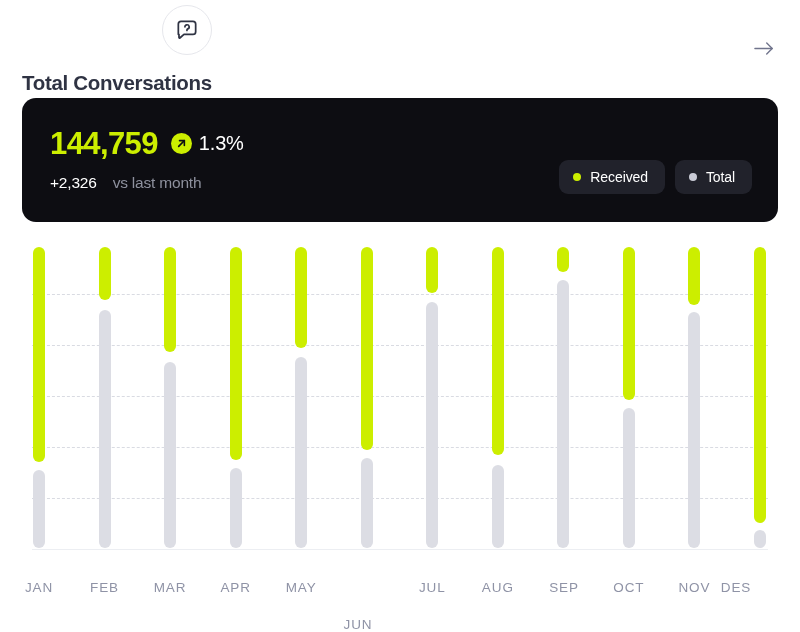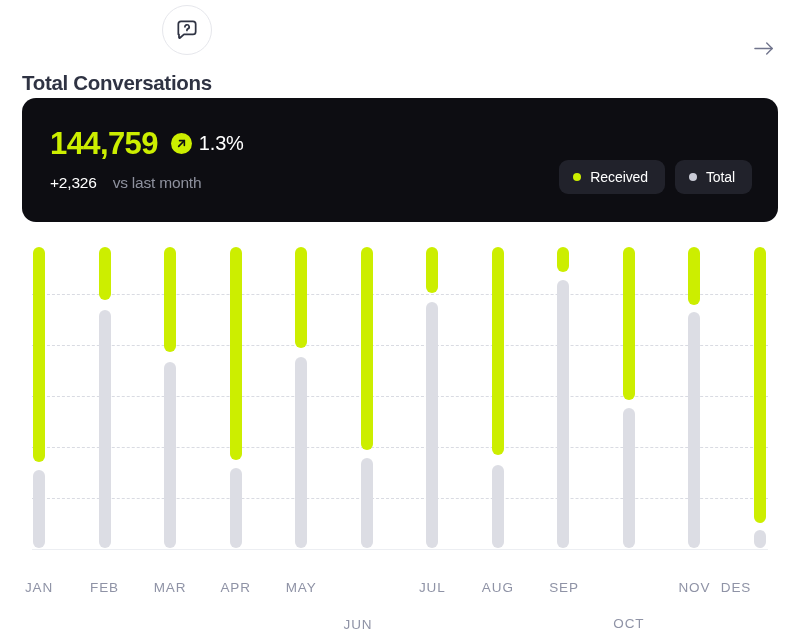--- a/index.html
+++ b/index.html
@@ -339,19 +339,19 @@
     <div class="x-labels" id="x-labels">
         <div class="x-label" style="left: 39px;">JAN</div>
         <div class="x-label" style="left: 104.545px;">FEB</div>
         <div class="x-label" style="left: 170.091px;">MAR</div>
         <div class="x-label" style="left: 235.636px;">APR</div>
         <div class="x-label" style="left: 301.182px;">MAY</div>
         <div class="x-label" style="left: 358px; margin-top: 37px;">JUN</div>
         <div class="x-label" style="left: 432.273px;">JUL</div>
         <div class="x-label" style="left: 497.818px;">AUG</div>
         <div class="x-label" style="left: 564px;">SEP</div>
-        <div class="x-label" style="left: 628.909px; margin-top: 36px;">OCT</div>
+        <div class="x-label" style="left: 628.909px;">OCT</div>
         <div class="x-label" style="left: 694.455px;">NOV</div>
         <div class="x-label" style="left: 736px;">DES</div>
       </div>
   </div>
 
 </div>
 
 </body></html>

